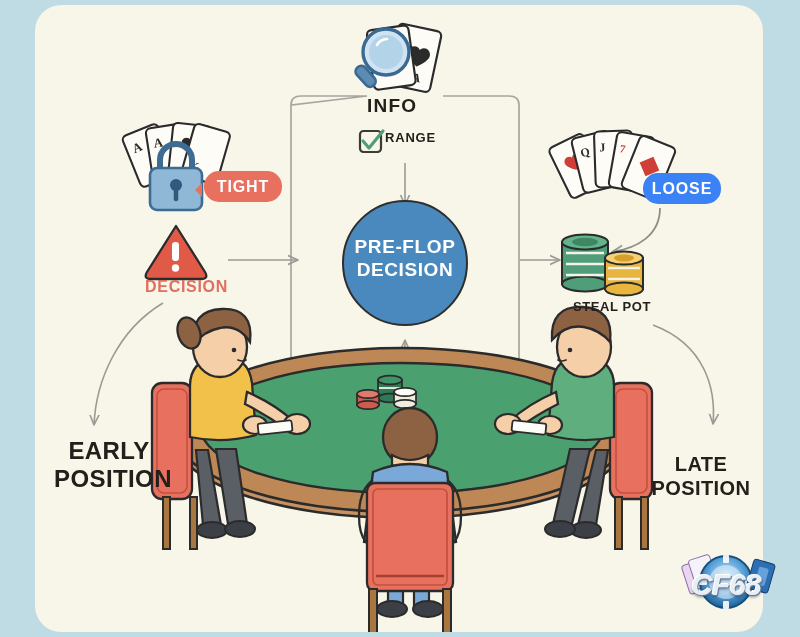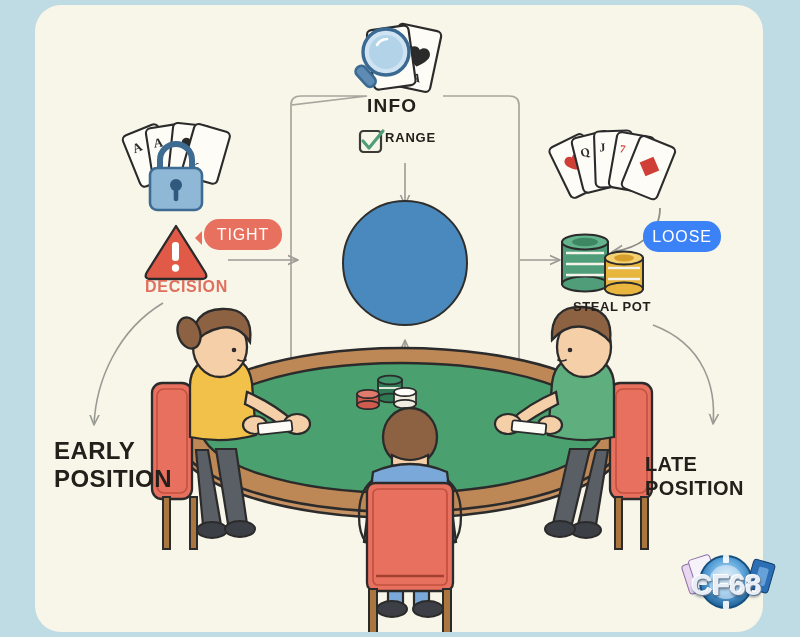--- a/index.html
+++ b/index.html
@@ -32,21 +32,21 @@
     width: 800px;
     height: 637px;
     overflow: visible;
   }
   .lbl {
     position: absolute;
     font-weight: bold;
     color: #23201c;
     letter-spacing: .4px;
     white-space: pre-line;
-    text-align: left;
+    text-align: center;
     line-height: 1.18;
   }
   #info-legend {
     left: 367px; top: 95px;
     font-size: 19px;
     letter-spacing: 1.2px;
   }
   #range-label {
     left: 385px; top: 130px;
     font-size: 13px;
@@ -73,23 +73,22 @@
     width: 112px;
     font-size: 20px;
     margin-top: 16px;
   }
   .bubble {
     position: absolute;
     display: flex;
     align-items: center;
     justify-content: center;
     color: #ffffff;
-    font-weight: normal;
+    font-weight: bold;
     letter-spacing: .9px;
-    margin-top: 48px;
   }
   #tight-bubble {
     left: 204px; top: 171px;
     width: 78px; height: 31px;
     background: #e8705f;
     border-radius: 15px;
     font-size: 16px;
   }
   #tight-bubble::after {
     content: "";
@@ -124,20 +123,21 @@
     left: 668px; top: 552px;
     width: 116px; height: 66px;
   }
   #wm-text {
     position: absolute;
     left: 0; top: 16px;
     width: 116px;
     text-align: center;
     font-size: 30px;
     font-weight: bold;
+    font-style: italic;
     letter-spacing: -1px;
     color: #e8eef5;
     text-shadow: 1px 1px 0 #6a7d92, -1px -1px 0 #ffffff, 0 2px 3px rgba(20,40,70,.55);
   }
 </style>
 </head>
 <body>
 
 <div id="stage">
 
@@ -394,20 +394,22 @@
   <div class="lbl" id="caution-label">DECISION</div>
 
   <div class="lbl" id="steal-label">STEAL POT</div>
 
   <div class="lbl" id="early-label">EARLY
 POSITION</div>
 
   <div class="lbl" id="late-label">LATE
 POSITION</div>
 
+  <div id="circle-text">PRE-FLOP
+DECISION</div>
 
   <div id="watermark">
     <svg viewBox="0 0 116 66" width="116" height="66">
       <g transform="translate(12,4) rotate(-18 22 16)">
         <rect x="4" y="4" width="22" height="30" rx="3" fill="#e9d6ef" stroke="#8a6fa8" stroke-width="1"></rect>
         <rect x="12" y="1" width="22" height="30" rx="3" fill="#f6f2fa" stroke="#8a6fa8" stroke-width="1"></rect>
       </g>
       <circle cx="58" cy="30" r="26" fill="url(#wmChip)" stroke="#14507f" stroke-width="2"></circle>
       <circle cx="58" cy="30" r="17" fill="#e8f3fb" opacity=".55"></circle>
       <g fill="#ffffff" opacity=".9">

